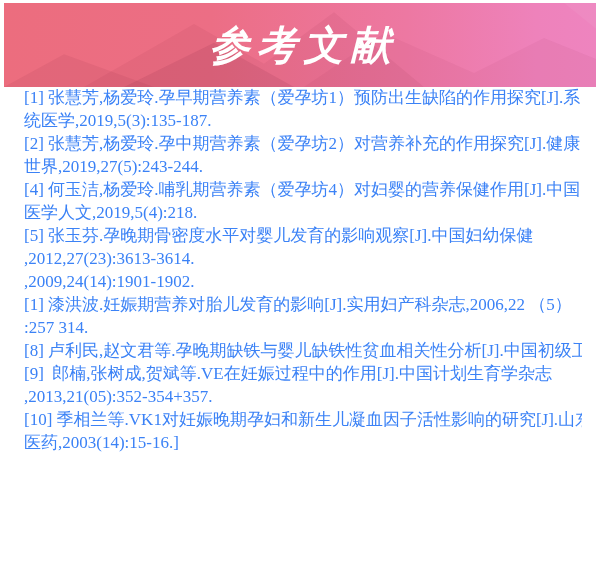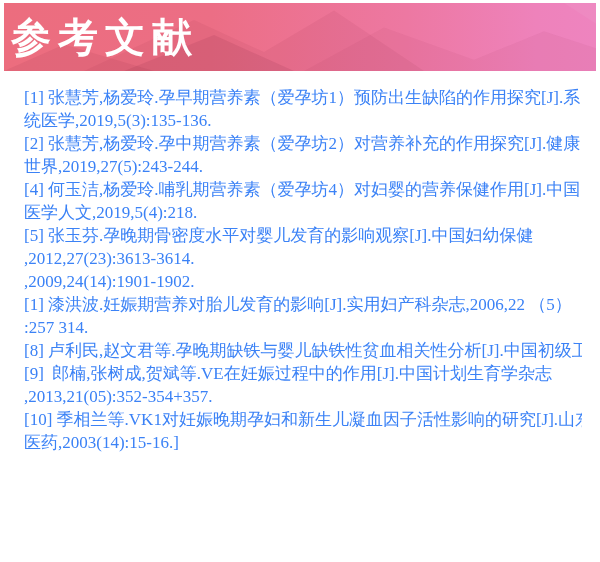--- a/index.html
+++ b/index.html
@@ -12,26 +12,27 @@
     width: 600px;
     height: 562px;
     background: #ffffff;
     overflow: hidden;
   }
   .banner {
     position: absolute;
     left: 4px;
     top: 3px;
     width: 592px;
-    height: 68px;
+    height: 84px;
     background: linear-gradient(90deg, #ec6d7e 0%, #ec6e85 35%, #ed78a2 68%, #ee82bb 90%, #ee84bf 100%);
     display: flex;
     align-items: center;
-    justify-content: flex-start;
+    justify-content: center;
     overflow: hidden;
+    font-style: italic;
   }
   .mountains {
     position: absolute;
     left: 0;
     top: 0;
     width: 100%;
     height: 100%;
   }
   .banner-title {
     position: relative;
@@ -77,21 +78,21 @@
       <polygon points="300,72 380,26 470,60 540,30 592,48 592,72" fill="#8a2a48" opacity="0.06"></polygon>
       <polygon points="430,0 560,0 592,22 592,0" fill="#ffffff" opacity="0.05"></polygon>
       <polygon points="0,72 60,44 150,72" fill="#6e1530" opacity="0.08"></polygon>
     </svg>
     <h1 class="banner-title">参考文献</h1>
   </header>
 
   <main class="refs">
       <p class="ref">
         <span class="ref-line">[1] 张慧芳,杨爱玲.孕早期营养素（爱孕坊1）预防出生缺陷的作用探究[J].系</span>
-        <span class="ref-line">统医学,2019,5(3):135-136.</span>
+        <span class="ref-line">统医学,2019,5(3):135-187.</span>
       </p>
       <p class="ref">
         <span class="ref-line">[2] 张慧芳,杨爱玲.孕中期营养素（爱孕坊2）对营养补充的作用探究[J].健康</span>
         <span class="ref-line">世界,2019,27(5):243-244.</span>
       </p>
       <p class="ref">
         <span class="ref-line">[4] 何玉洁,杨爱玲.哺乳期营养素（爱孕坊4）对妇婴的营养保健作用[J].中国</span>
         <span class="ref-line">医学人文,2019,5(4):218.</span>
       </p>
       <p class="ref">

